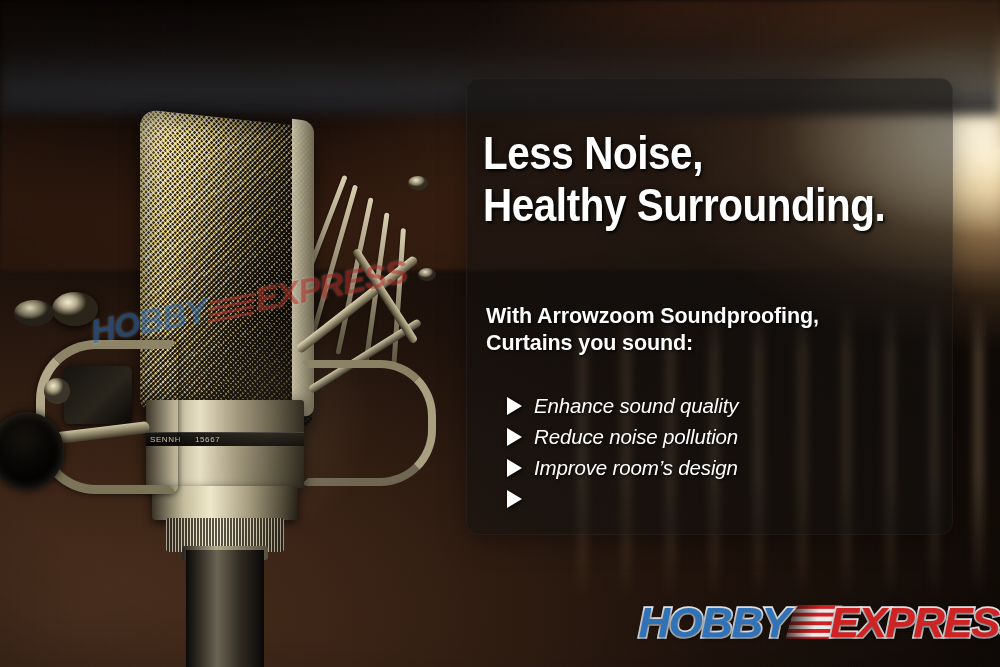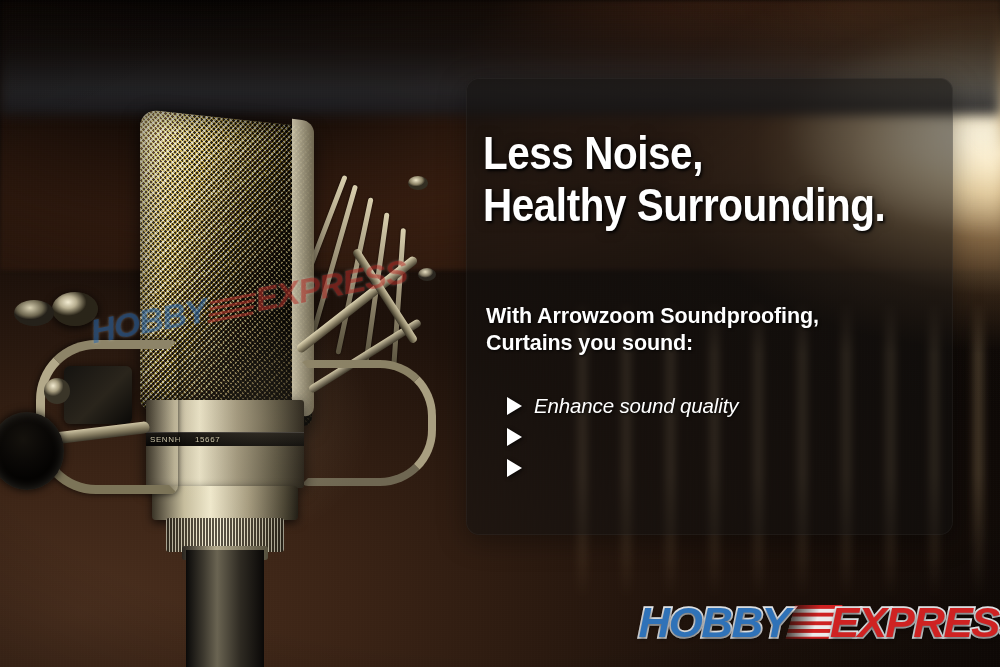--- a/index.html
+++ b/index.html
@@ -424,20 +424,25 @@
     <span class="sh-line">Curtains you sound:</span>
   </div>
 
   <ul id="bullets">
     <li>
       <span class="bullet-marker"></span>
       <span>Enhance sound quality</span>
     </li>
     <li>
       <span class="bullet-marker"></span>
+      <span>Reduce noise pollution</span>
+    </li>
+    <li>
+      <span class="bullet-marker"></span>
+      <span>Improve room’s design</span>
     </li>
     <li>
       <span class="bullet-marker"></span>
     </li>
   </ul>
 
   <div id="logo">
     <span class="logo-word logo-hobby">HOBBY</span>
     <span class="logo-speedlines"></span>
     <span class="logo-word logo-express">EXPRESS</span>

